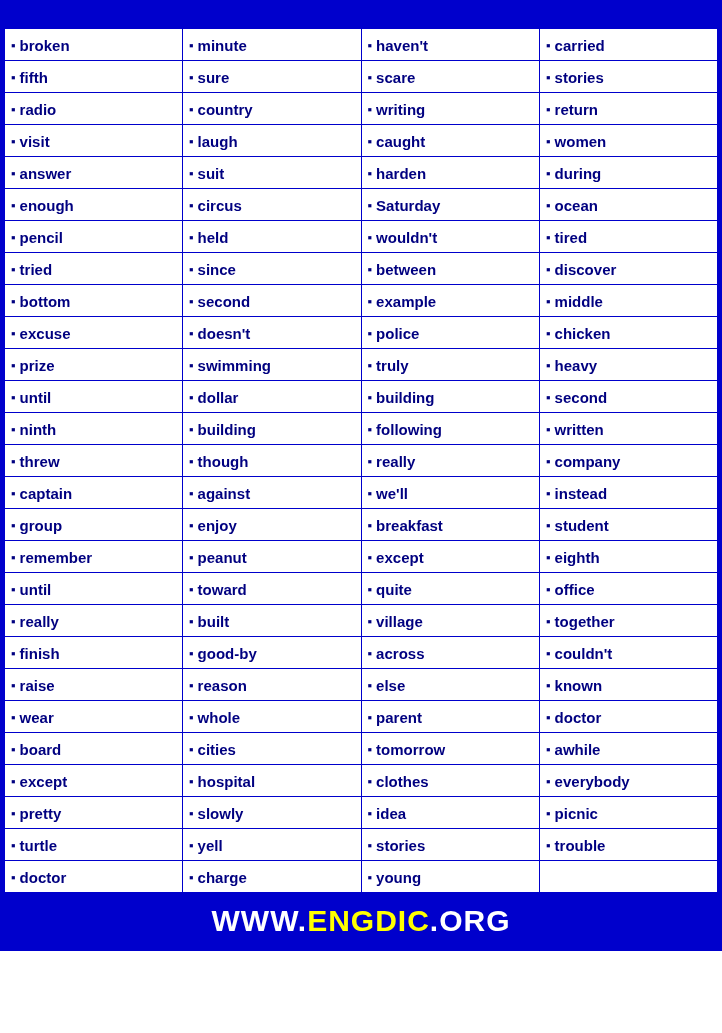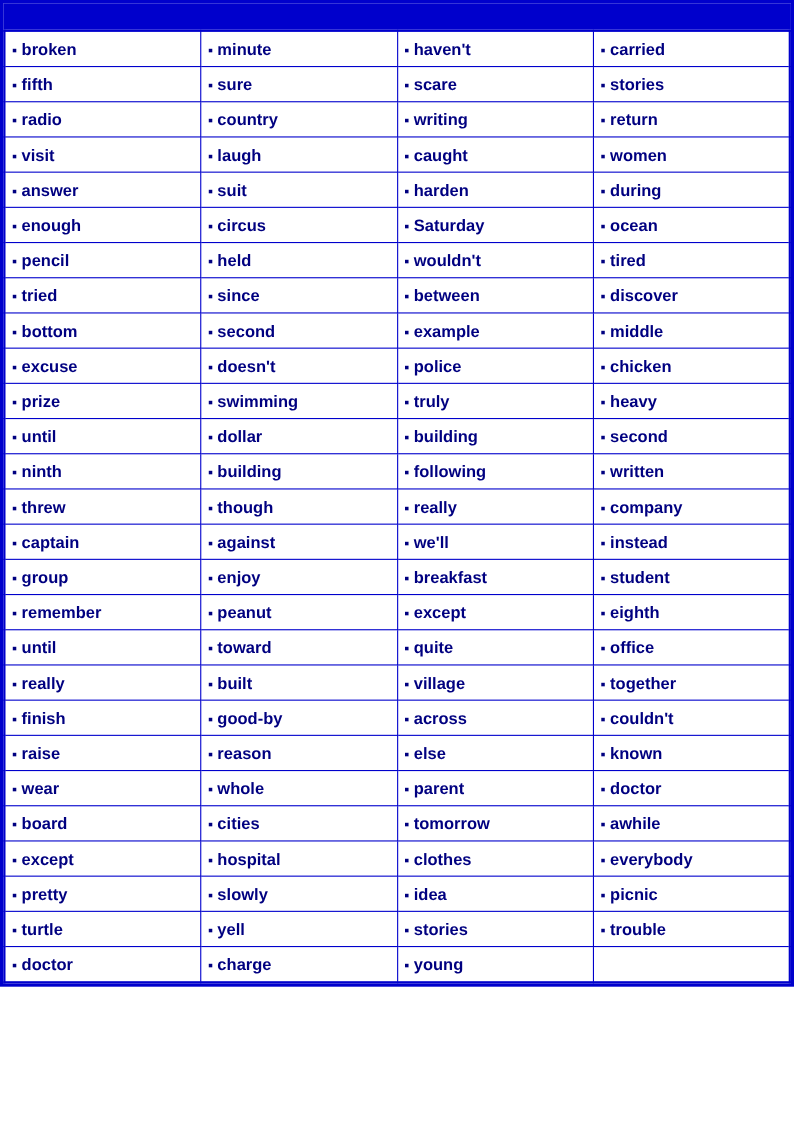--- a/index.html
+++ b/index.html
@@ -784,13 +784,18 @@
                 <span style="color: rgb(0, 0, 128); font-size: 13px; flex-shrink: 0; margin-top: 1px;">▪</span>
                 <span>young</span>
               </div>
             </td>
             <td></td>
           </tr>
         </tbody>
     </table>
   </div>
 
+  <div class="footer">
+    <span class="footer-text">
+      WWW.<span>ENGDIC</span>.ORG
+    </span>
+  </div>
 </div>
 
 </body></html>

